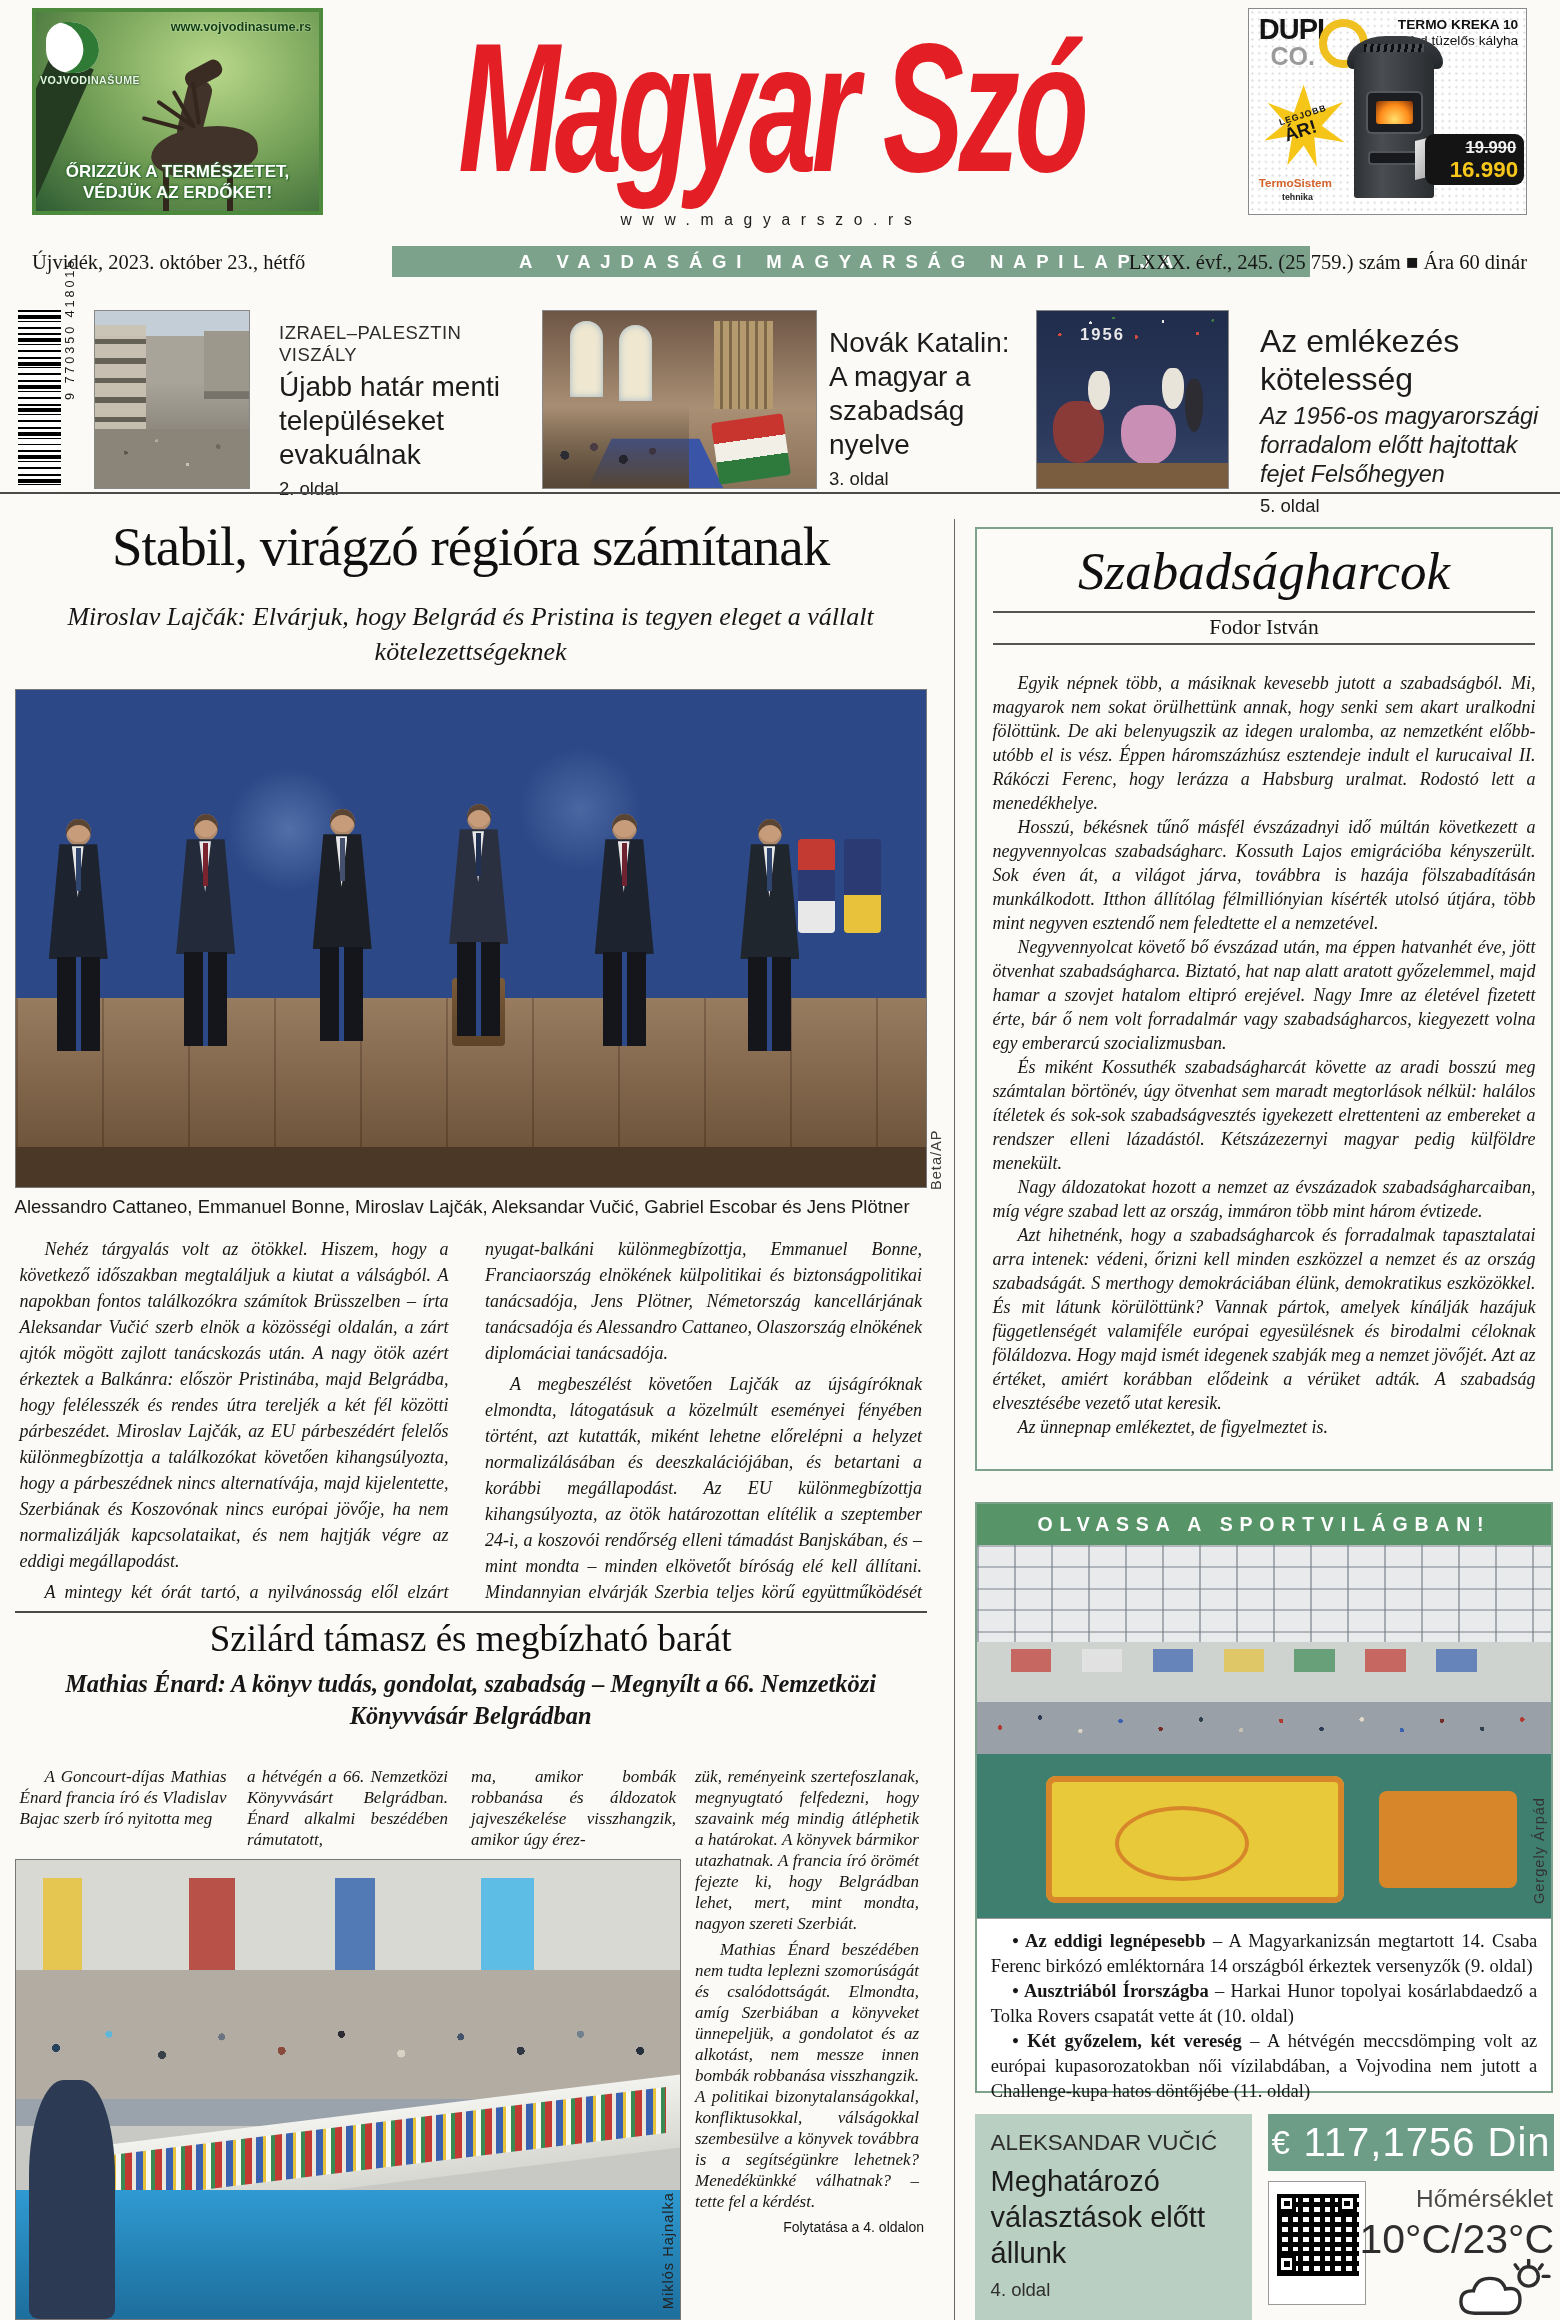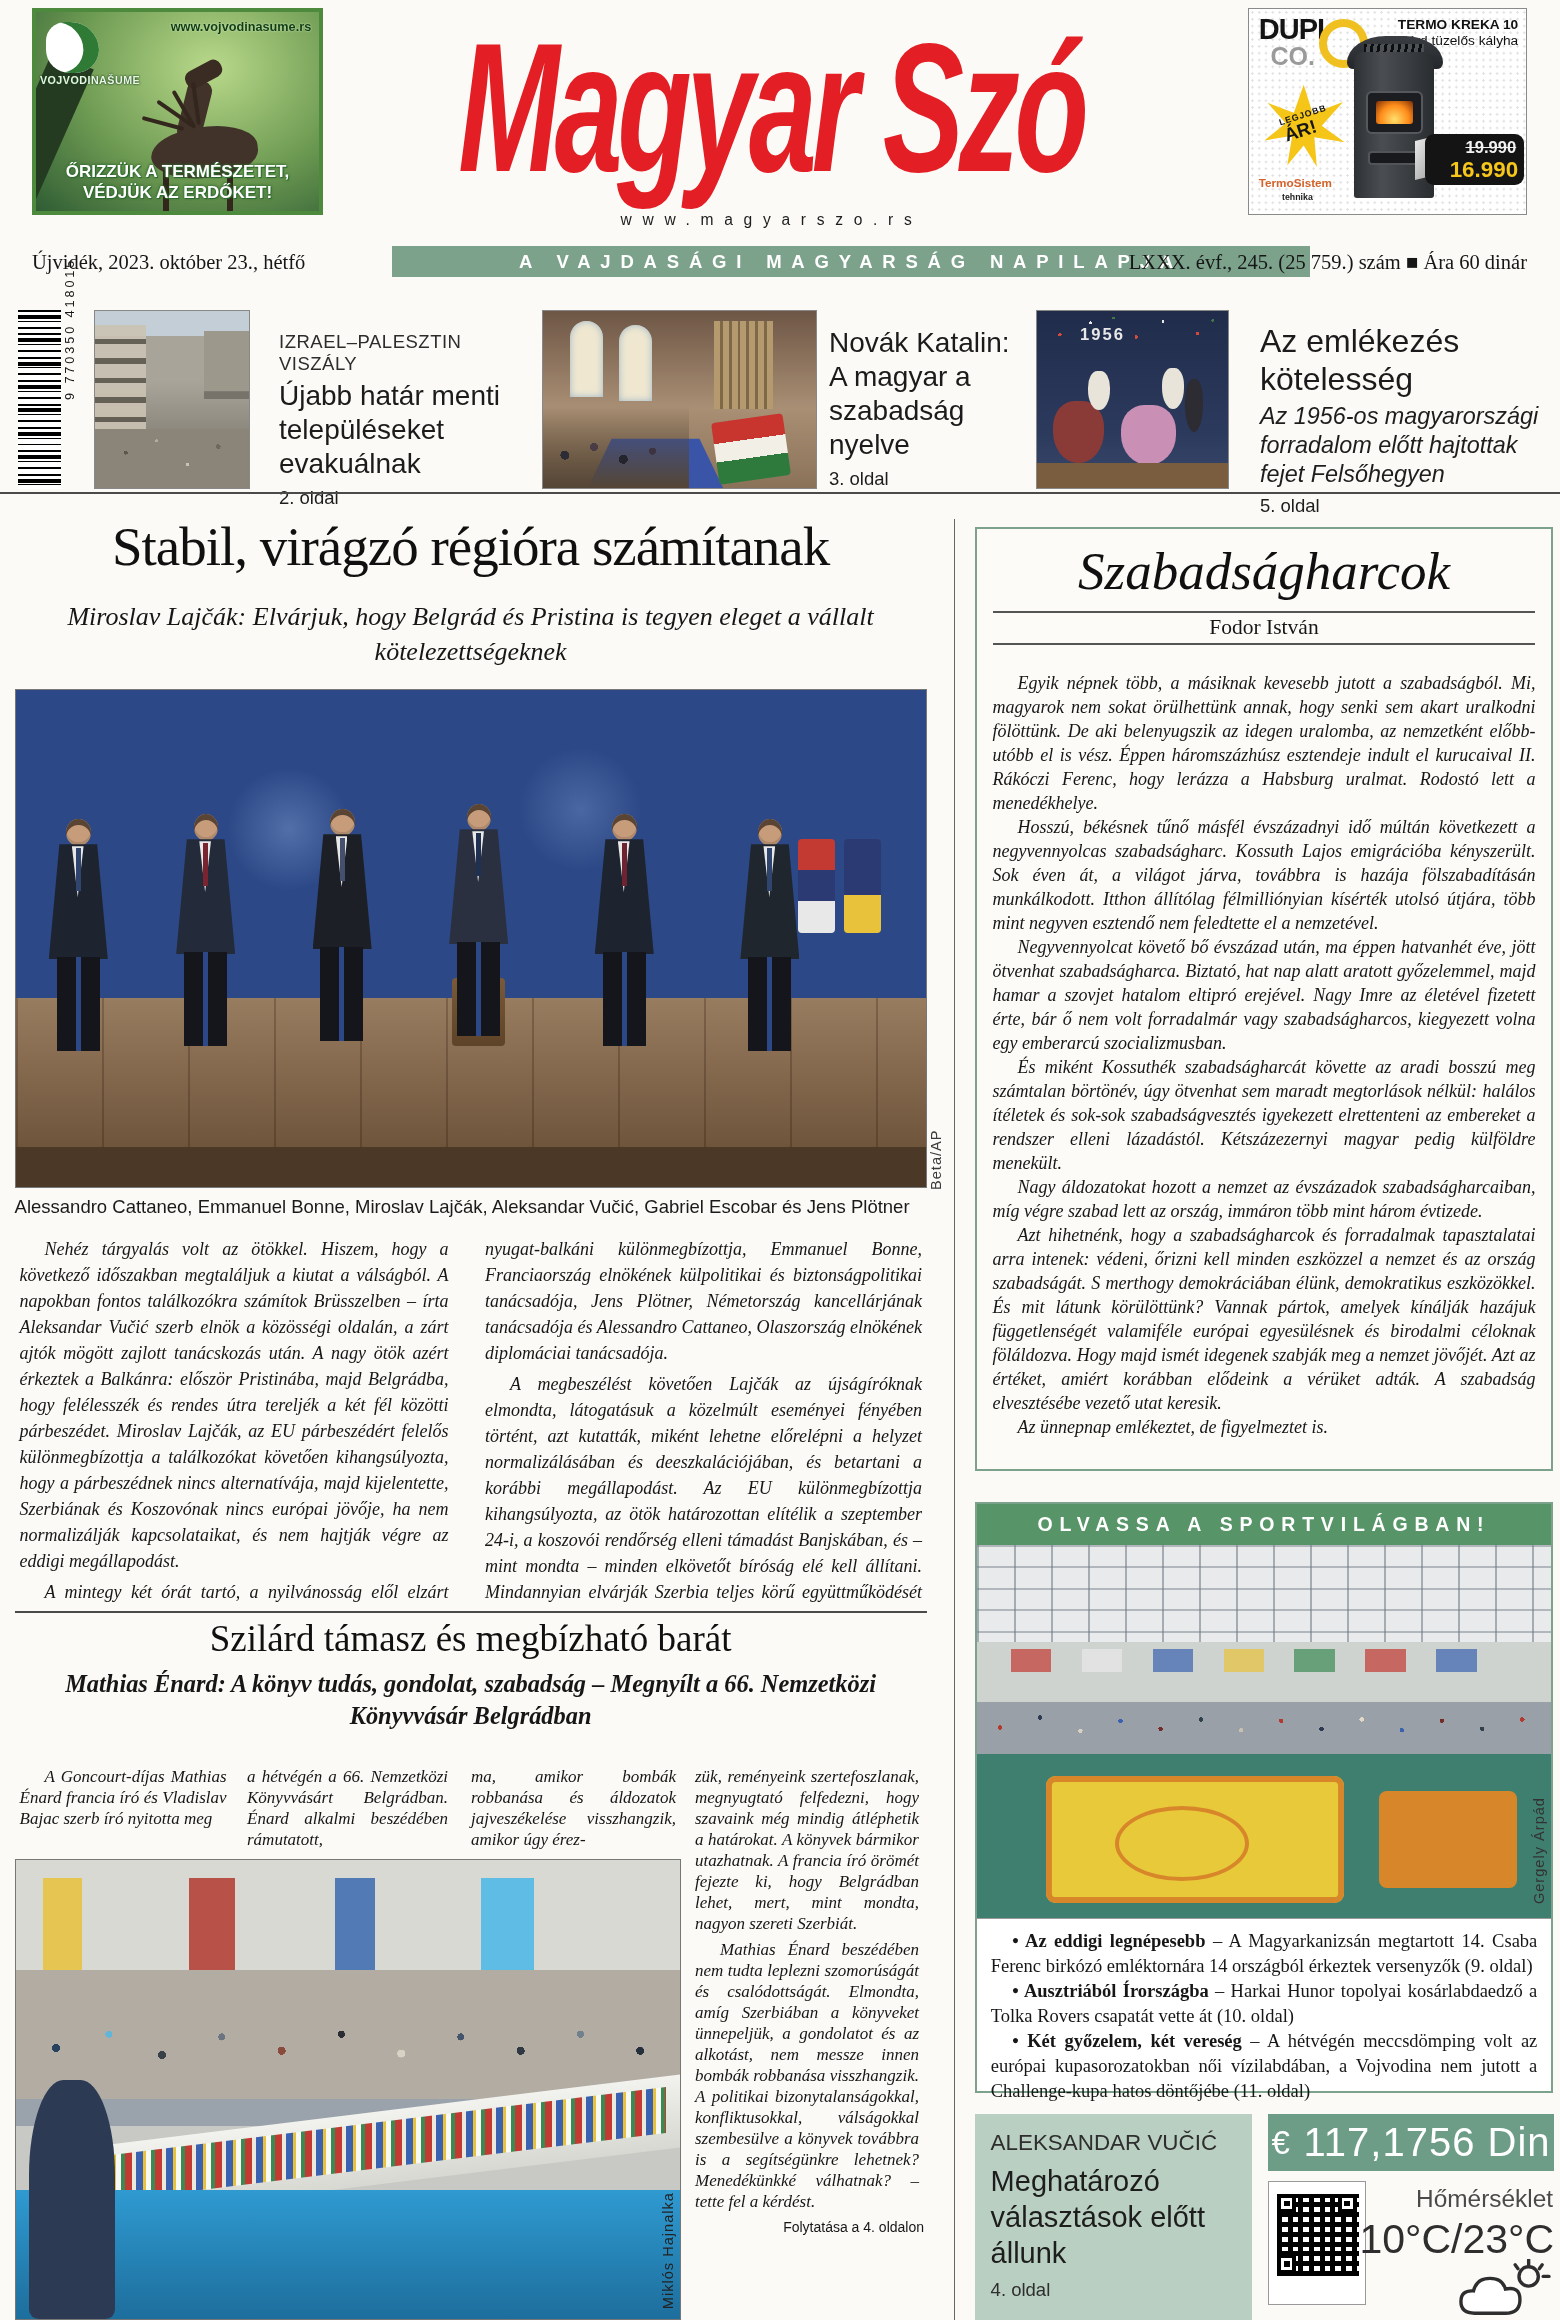--- a/index.html
+++ b/index.html
@@ -85,21 +85,21 @@
   .tp3{left:1036px;top:310px;width:193px;height:179px;background:linear-gradient(#202c4a,#2c3a5e 70%,#3a4a6a);}
   .tp3 .floor{left:0;bottom:0;width:100%;height:25px;background:#7a5c3e;}
   .tp3 .y1956{left:43px;top:13.7px;color:#e8e8e8;font-weight:bold;font-size:16.6px;letter-spacing:2px;}
   .tp3 .confetti{left:0;top:0;width:100%;height:59px;background:
         radial-gradient(circle 3.9px at 12% 40%,#d24a3c 45%,transparent 46%),radial-gradient(circle 2.9px at 28% 20%,#e8e8e8 45%,transparent 46%),
         radial-gradient(circle 3.9px at 52% 44%,#d24a3c 45%,transparent 46%),radial-gradient(circle 2.9px at 66% 18%,#e8e8e8 45%,transparent 46%),
         radial-gradient(circle 3.9px at 84% 38%,#d24a3c 45%,transparent 46%),radial-gradient(circle 2.9px at 92% 16%,#3e7a44 45%,transparent 46%),
         radial-gradient(circle 2.9px at 40% 12%,#3e7a44 45%,transparent 46%);}
   .dancer{position:absolute;border-radius:50% 50% 60% 60%;}
   .teaser-txt{color:#1d1d1d;}
-  .t-kicker{font-size:18.5px;letter-spacing:0.5px;color:#2c2c2c;margin-top:9px;}
+  .t-kicker{font-size:18.5px;letter-spacing:0.5px;color:#2c2c2c;}
   .t-title{font-size:28px;line-height:34px;color:#1b1b1b;margin-top:3.9px;}
   .t-title-big{font-size:32px;line-height:38px;}
   .t-deck{font-style:italic;font-size:23.4px;line-height:29px;margin-top:3.9px;}
   .t-page{font-size:18.5px;margin-top:5.9px;}
   .t1-text{left:279px;top:322px;width:252px;}
   .t2-text{left:829px;top:322px;width:203px;}
   .t3-text{left:1260px;top:318px;width:295px;}
   .rule-top{left:0;top:492px;width:1560px;}
 
   

